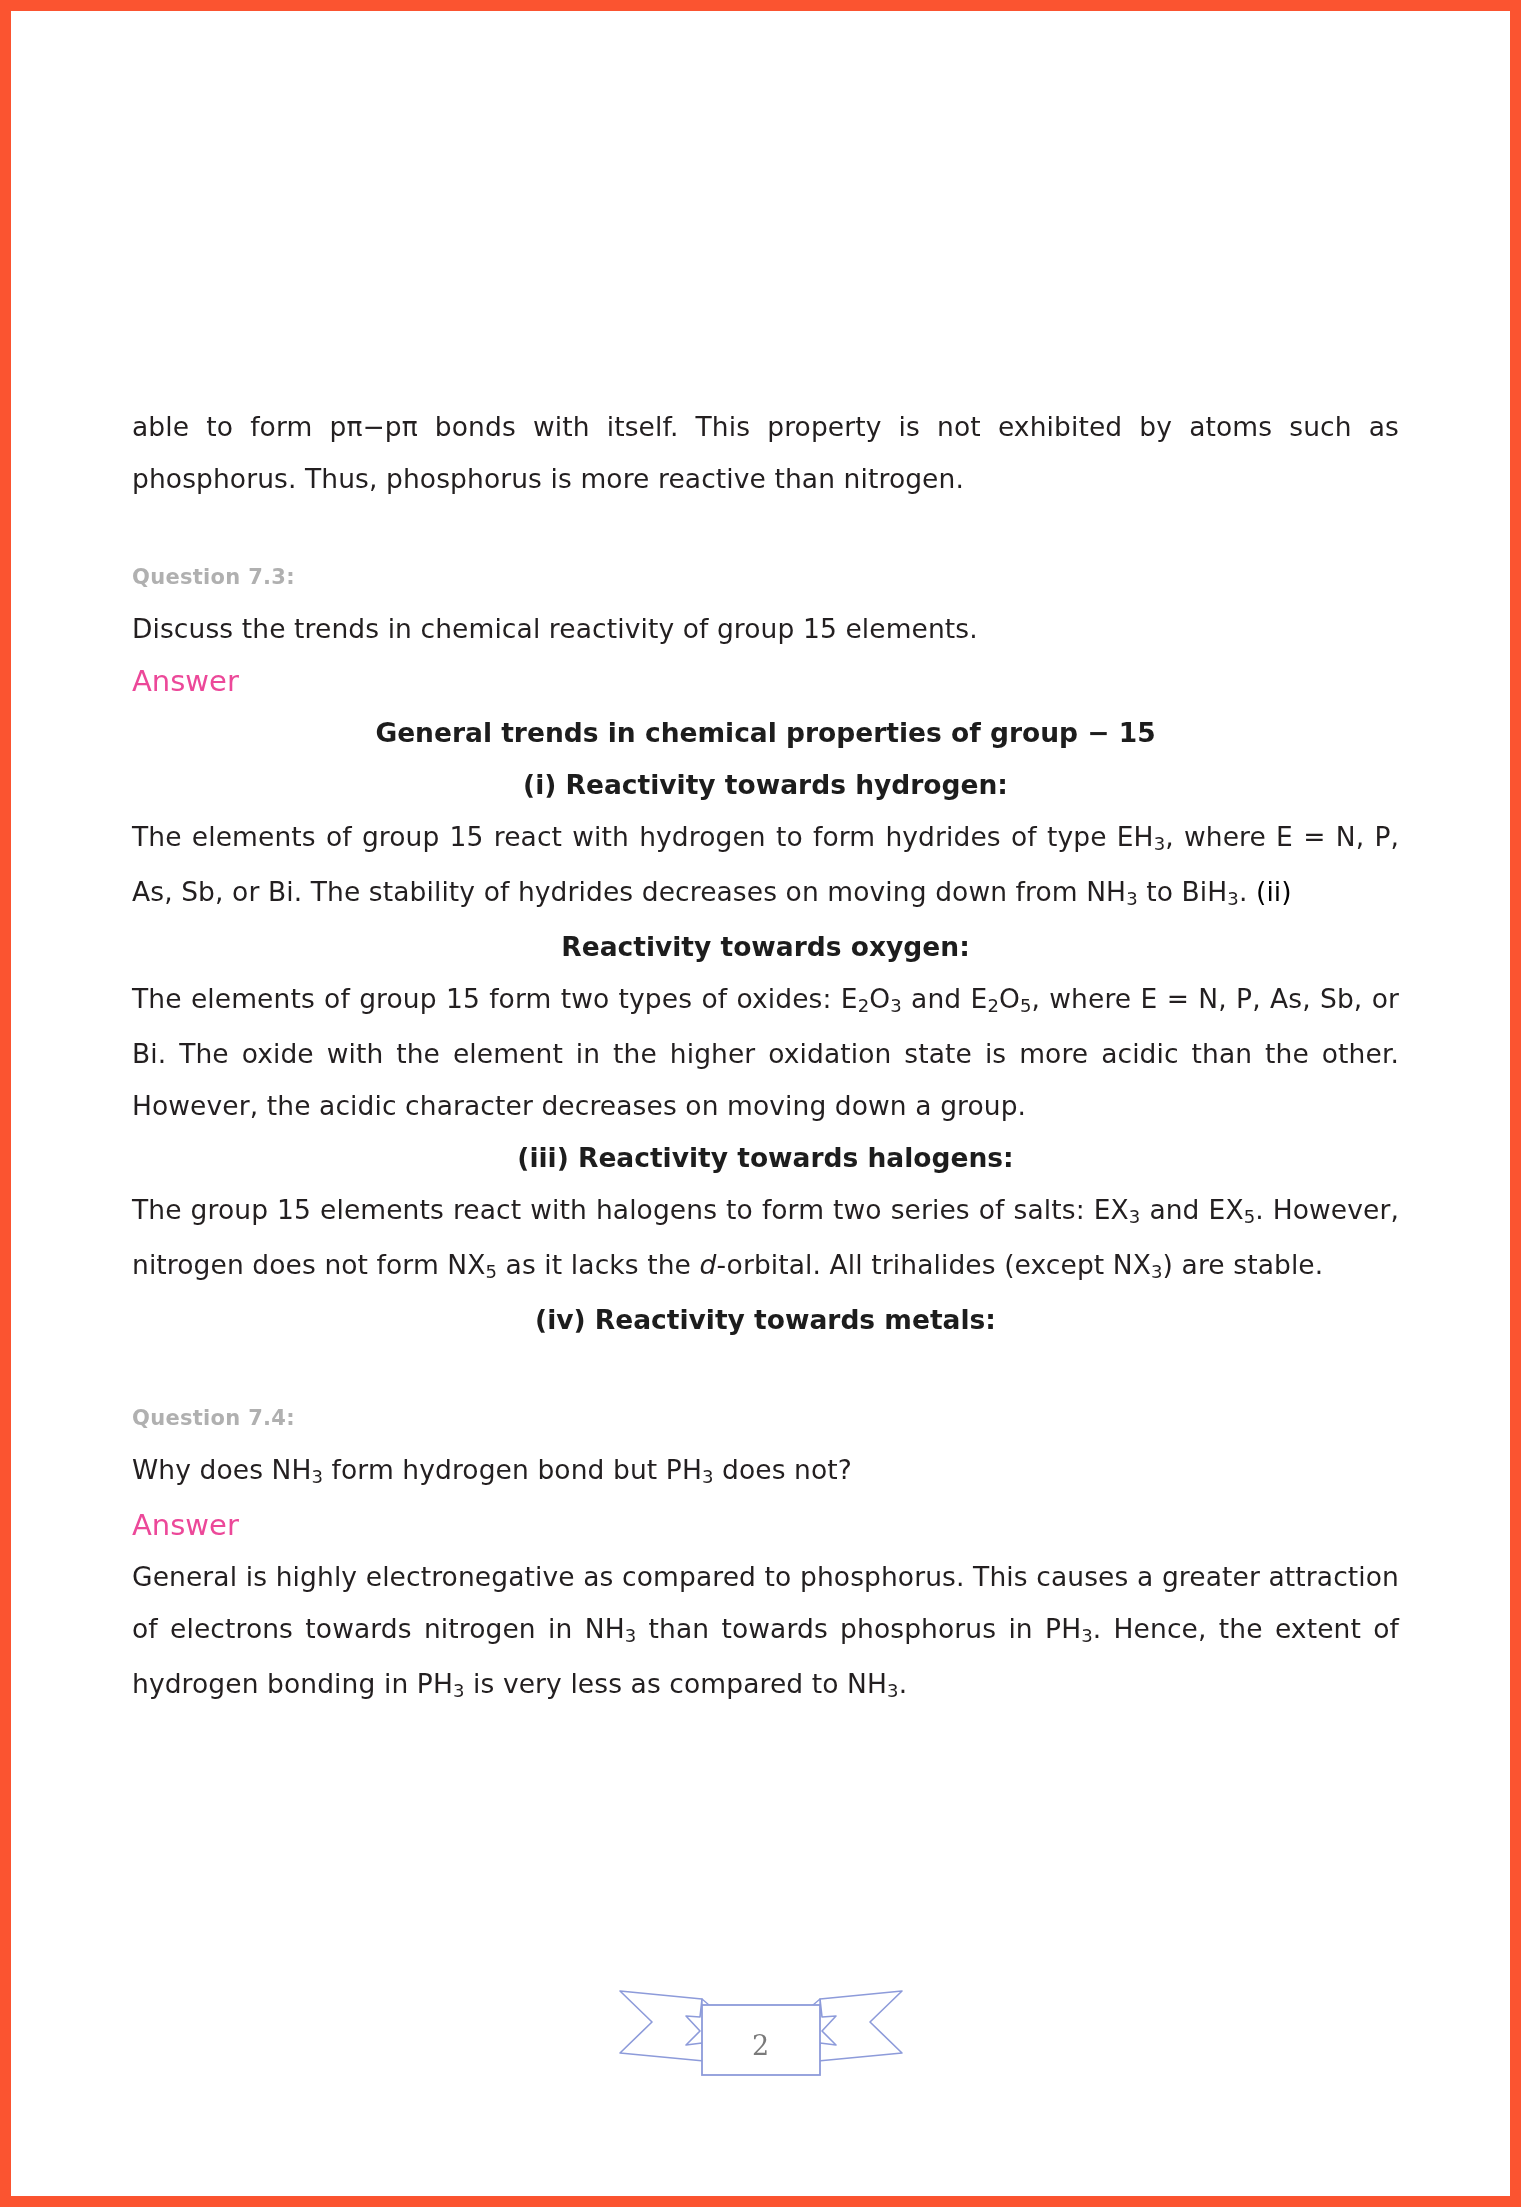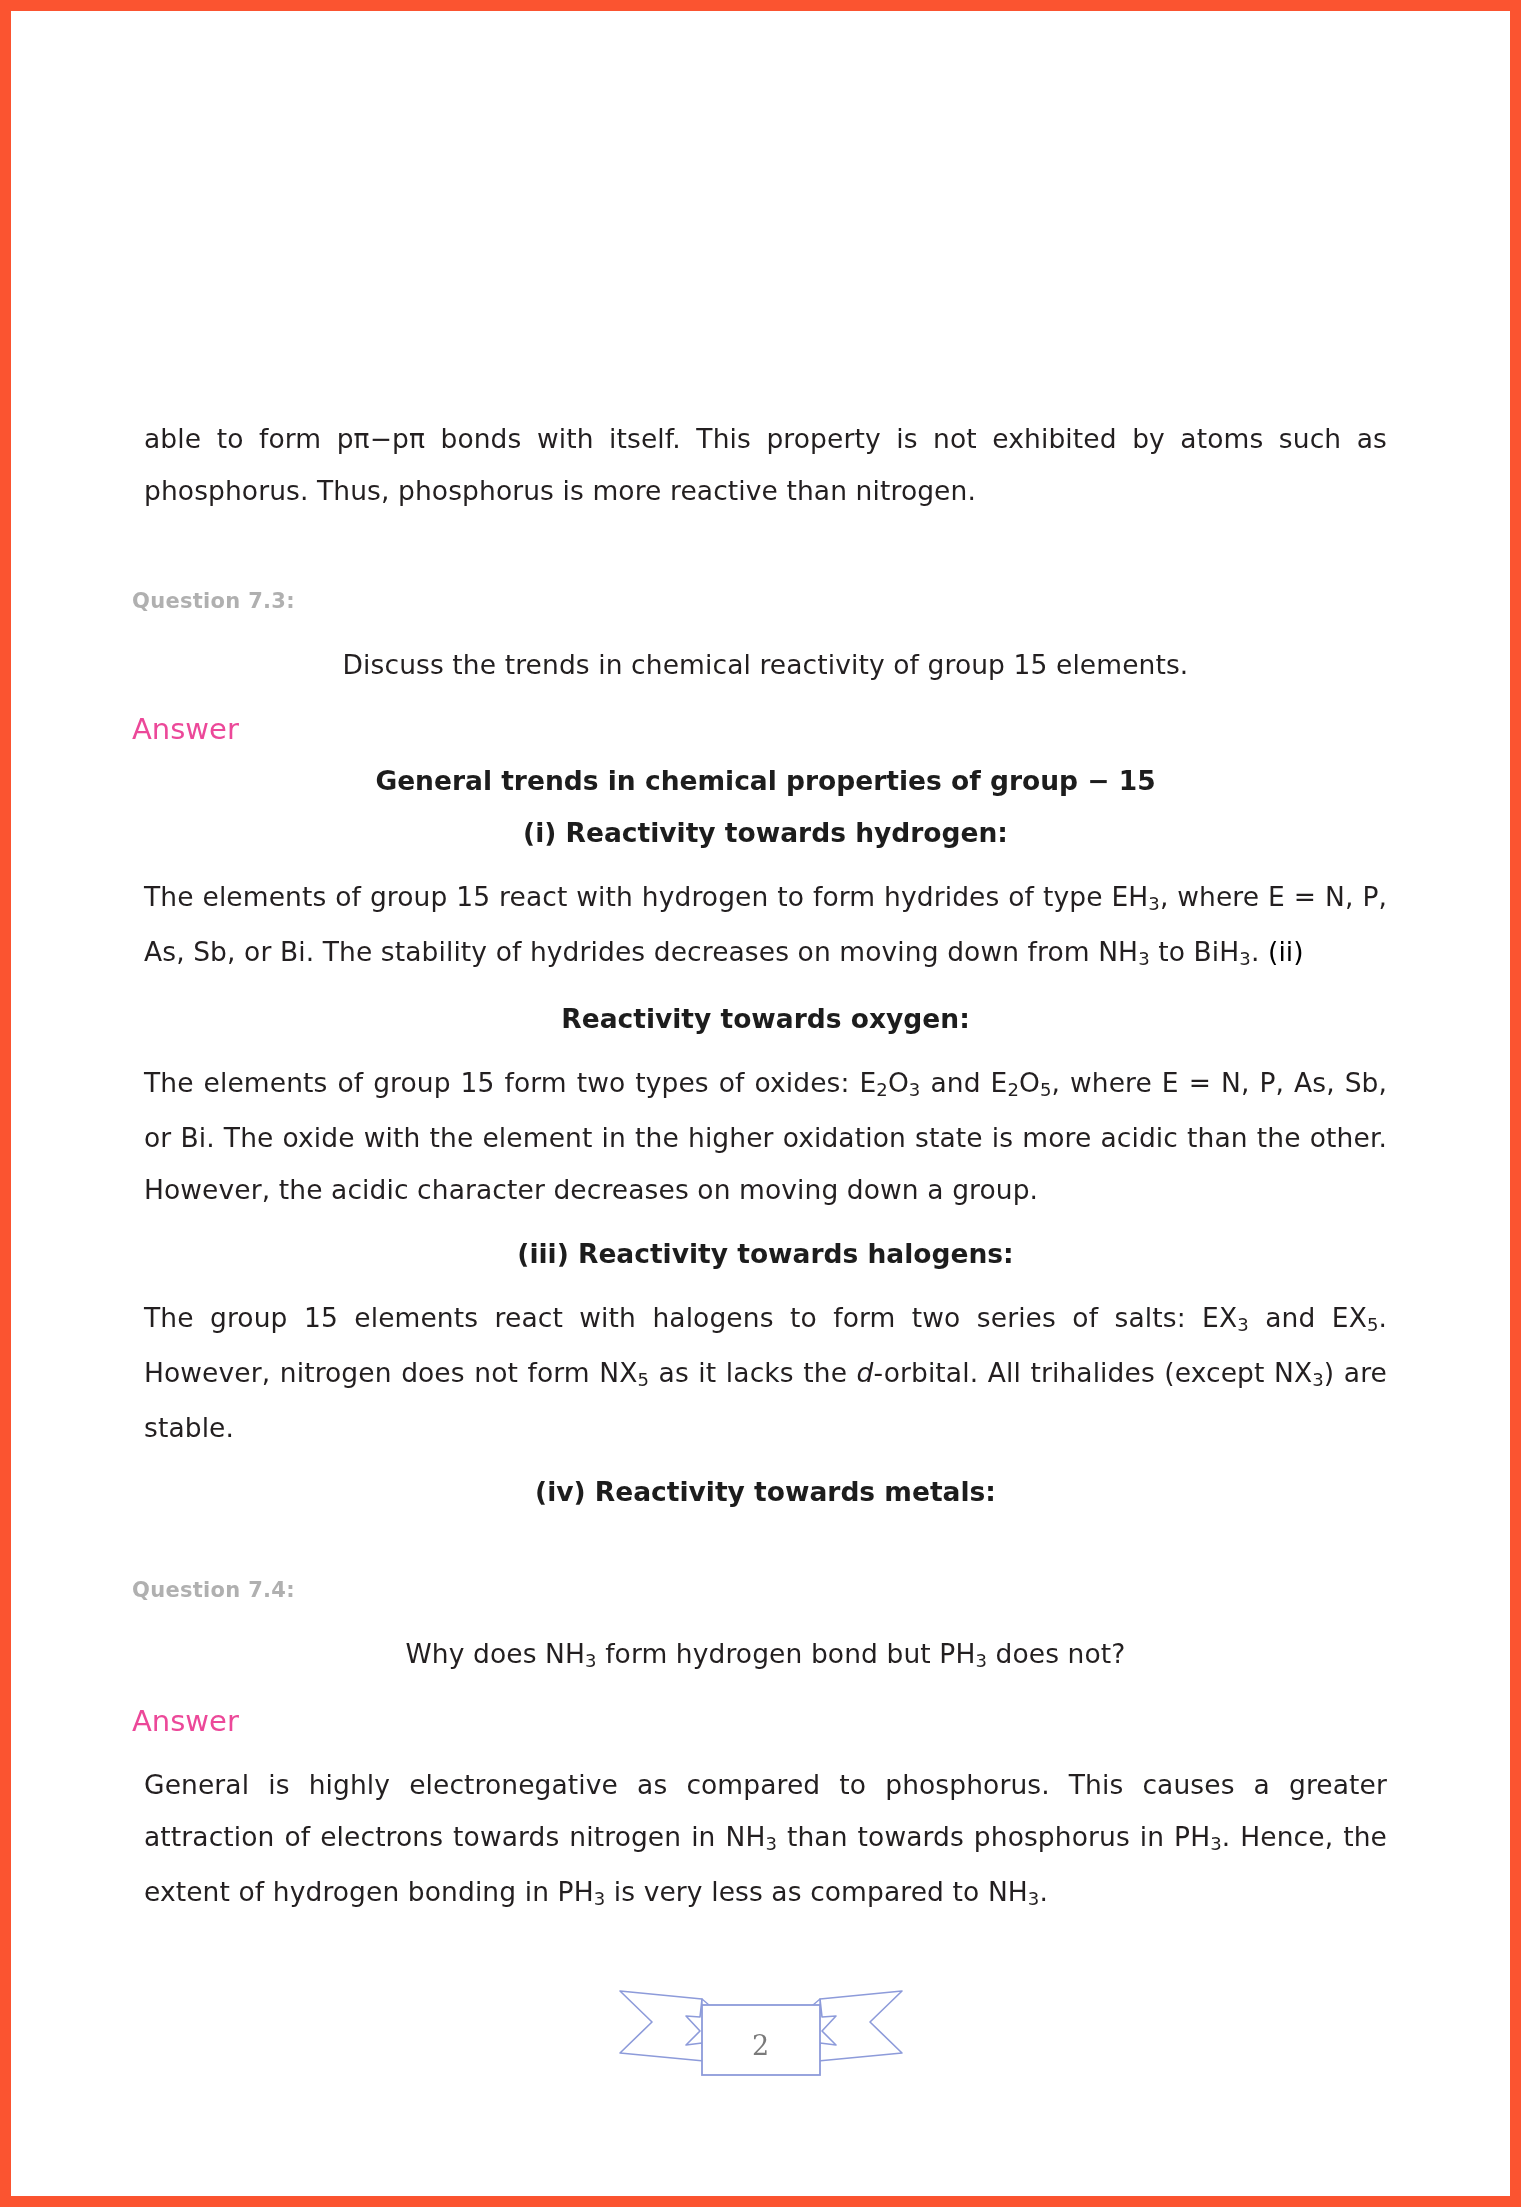--- a/index.html
+++ b/index.html
@@ -36,26 +36,26 @@
     width: 1267px;
   }
 
   
   .para {
     font-size: 26.5px;
     line-height: 52px;
     color: #231f20;
     text-align: justify;
     text-justify: inter-word;
-    margin: 12px;
+    margin: 0;
     letter-spacing: 0.1px;
   }
 
   .para-left {
-    text-align: center;
+    text-align: left;
   }
 
   .q-heading {
     font-size: 21px;
     line-height: 52px;
     font-weight: bold;
     color: #b0b0b0;
     margin: 0;
     letter-spacing: 0.3px;
   }

